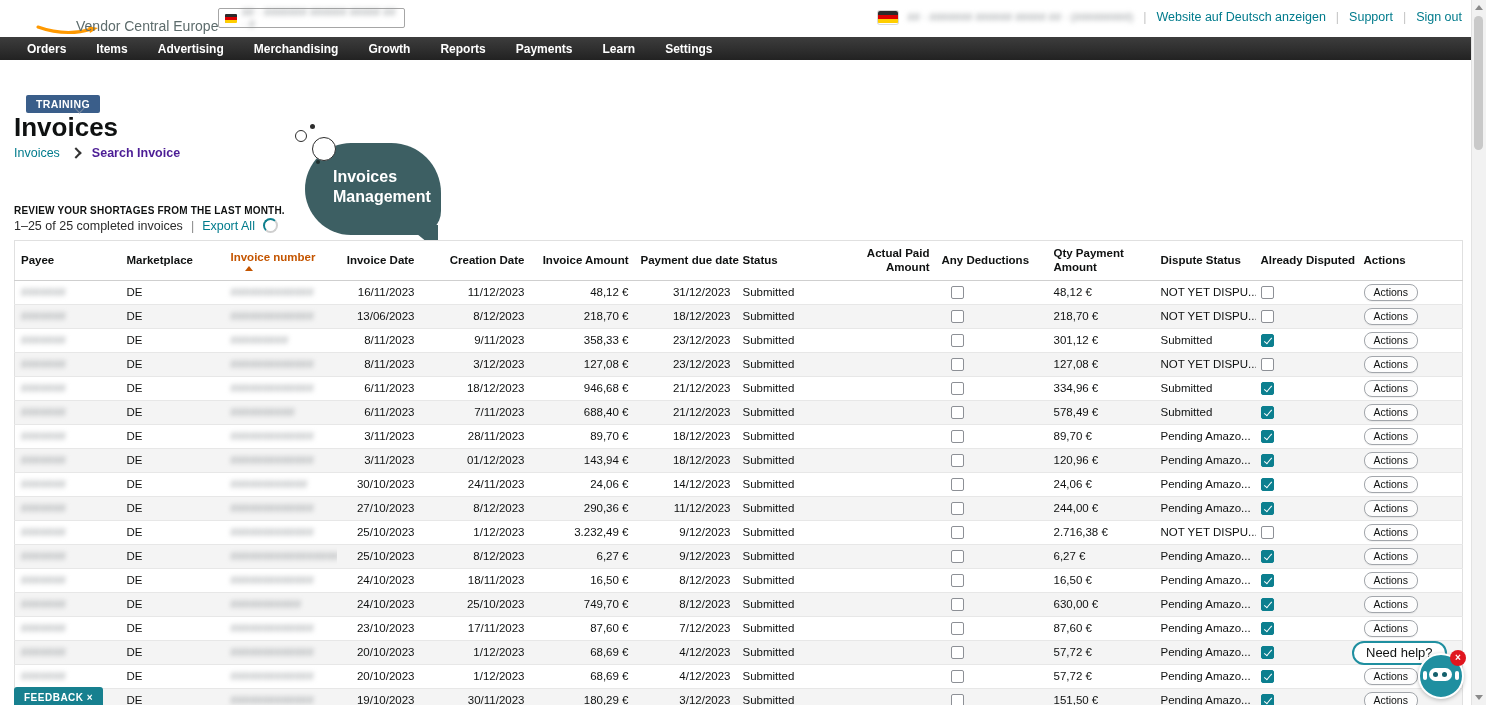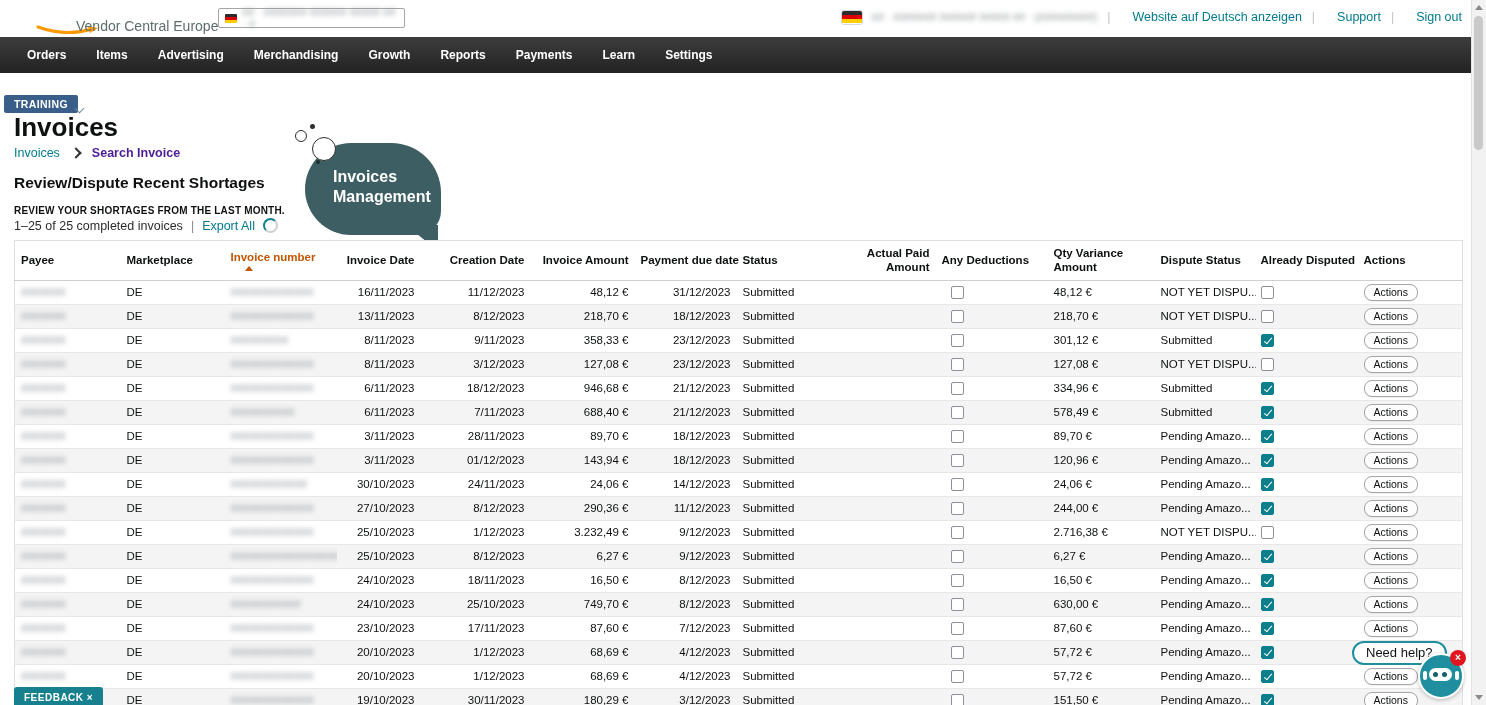--- a/index.html
+++ b/index.html
@@ -13,30 +13,30 @@
   .logo-smile{position:absolute;left:8px;top:21px;}
   .logo-sub{position:absolute;left:48px;top:14px;font-size:14px;color:#5d6c6c;white-space:nowrap;}
   .account-box{position:absolute;left:218px;top:8px;width:187px;height:20px;border:1px solid #a6a6a6;border-radius:2px;background:#fff;
     display:flex;align-items:center;padding:0 6px;gap:5px;box-sizing:border-box;}
   .mini-flag{width:12px;height:9px;border-radius:1px;overflow:hidden;flex:0 0 auto;}
   .flag{width:20px;height:13px;border-radius:2px;overflow:hidden;box-shadow:0 0 0 1px rgba(0,0,0,.15);}
   .f-black{background:#2b2b2b;}.f-red{background:#d00;}.f-gold{background:#ffce00;}
   .redacted{color:#8e9396;filter:blur(2.4px);user-select:none;}
   .redacted-sm{font-size:11px;}
   .top-right{position:absolute;right:24px;top:10px;display:flex;align-items:center;gap:10px;font-size:12.5px;white-space:nowrap;}
-  .top-link{color:#007b8c;text-decoration:none;cursor:pointer;margin-left:12px;}
+  .top-link{color:#007b8c;text-decoration:none;cursor:pointer;}
   .sep{color:#c5c5c5;}
 
   
-  .main-nav{position:absolute;left:0;top:37px;width:1486px;height:36px;background:linear-gradient(#3d3d3d,#222);
+  .main-nav{position:absolute;left:0;top:37px;width:1486px;height:23px;background:linear-gradient(#3d3d3d,#222);
     display:flex;align-items:center;padding-left:12px;box-sizing:border-box;}
   .nav-item{color:#fff;font-size:12px;font-weight:700;padding:0 15px;cursor:pointer;}
 
   
-  .training-badge{position:absolute;left:4px;top:95px;background:#3a5e8a;color:#fff;font-size:10.5px;font-weight:700;
+  .training-badge{position:absolute;left:26px;top:95px;background:#3a5e8a;color:#fff;font-size:10.5px;font-weight:700;
     letter-spacing:.4px;padding:3px 10px;border-radius:2px;}
   .training-chev{position:absolute;left:76px;top:98px;width:7px;height:7px;}
   .chev-down{display:inline-block;width:6px;height:6px;border-right:1.5px solid #7a8aa0;border-bottom:1.5px solid #7a8aa0;transform:rotate(45deg);}
   .page-title{position:absolute;left:14px;top:112px;font-size:26px;font-weight:700;color:#0f1111;}
   .breadcrumb{position:absolute;left:14px;top:146px;display:flex;align-items:center;gap:10px;font-size:12.5px;}
   .crumb{color:#007b8c;cursor:pointer;}
   .crumb-current{color:#4c1d95;font-weight:700;}
   .crumb-chev{display:inline-block;width:6px;height:6px;border-right:2px solid #333;border-bottom:2px solid #333;transform:rotate(-45deg);margin:0 2px;}
   .section-title{position:absolute;left:14px;top:174px;font-size:15.5px;font-weight:700;color:#0f1111;}
   .section-sub{position:absolute;left:14px;top:205px;font-size:10px;font-weight:700;color:#0f1111;letter-spacing:.2px;}
@@ -149,21 +149,20 @@
   </div>
 
   <span class="training-badge">TRAINING</span>
   <span class="training-chev"><span class="chev-down"></span></span>
   <div class="page-title">Invoices</div>
   <div class="breadcrumb">
     <span class="crumb">Invoices</span>
     <span class="crumb-chev"></span>
     <span class="crumb-current">Search Invoice</span>
   </div>
-  <div class="section-title">Review/Dispute Recent Shortages</div>
   <div class="section-sub">REVIEW YOUR SHORTAGES FROM THE LAST MONTH.</div>
   <div class="count-line">
     <span>1–25 of 25 completed invoices</span>
     <span class="sep" style="color:#8a8a8a;">|</span>
     <span class="export-link">Export All</span>
     <span class="spinner"></span>
   </div>
 
   <div class="callout-tail"></div>
   <div class="callout">
@@ -200,21 +199,21 @@
           <th>Payee</th>
           <th>Marketplace</th>
           <th class="sort-col"><span>Invoice number</span><span class="sort-arrow"></span></th>
           <th class="t-right">Invoice Date</th>
           <th class="t-right">Creation Date</th>
           <th class="t-right">Invoice Amount</th>
           <th class="t-right">Payment due date</th>
           <th>Status</th>
           <th class="t-right wrap">Actual Paid Amount</th>
           <th>Any Deductions</th>
-          <th class="wrap c-qty">Qty Variance Amount</th>
+          <th class="wrap c-qty">Qty Payment Amount</th>
           <th class="c-dispute">Dispute Status</th>
           <th class="c-disputed">Already Disputed</th>
           <th class="c-actions">Actions</th>
         </tr>
       </thead>
       <tbody id="table-body">
           <tr>
       <td><span class="redacted">#######</span></td>
       <td>DE</td>
       <td><span class="redacted">#############</span></td>
@@ -227,21 +226,21 @@
       <td class="c-deduct"><span class="checkbox"></span></td>
       <td class="c-qty">48,12 €</td>
       <td class="c-dispute">NOT YET DISPU...</td>
       <td class="c-disputed"><span class="checkbox"></span></td>
       <td class="c-actions"><button class="actions-btn">Actions</button></td>
     </tr>
           <tr>
       <td><span class="redacted">#######</span></td>
       <td>DE</td>
       <td><span class="redacted">#############</span></td>
-      <td class="t-right">13/11/2023</td>
+      <td class="t-right">13/06/2023</td>
       <td class="t-right">8/12/2023</td>
       <td class="t-right">218,70 €</td>
       <td class="t-right">18/12/2023</td>
       <td>Submitted</td>
       <td class="t-right"></td>
       <td class="c-deduct"><span class="checkbox"></span></td>
       <td class="c-qty">218,70 €</td>
       <td class="c-dispute">NOT YET DISPU...</td>
       <td class="c-disputed"><span class="checkbox"></span></td>
       <td class="c-actions"><button class="actions-btn">Actions</button></td>

